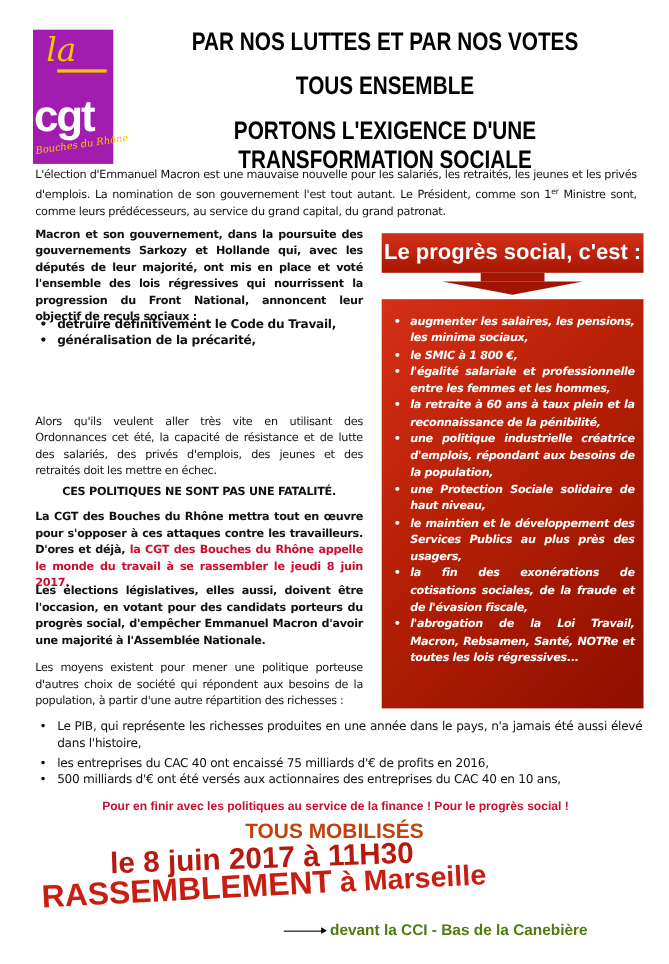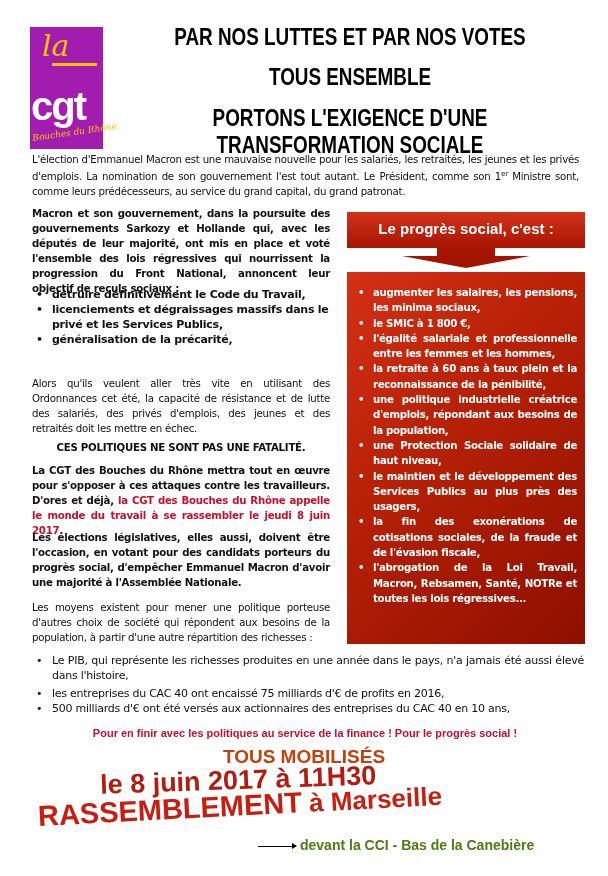--- a/index.html
+++ b/index.html
@@ -26,29 +26,29 @@
   .intro sup { font-size: 7px; }
   .col { left: 32px; width: 298px; }
   .b { font-weight: bold; }
   .red { color: #c8102e; }
   ul.bl { position: absolute; margin: 0; padding: 0; list-style: none; }
   ul.bl li { position: relative; padding-left: 20px; font-size: 11px; line-height: 15px; letter-spacing: -0.25px; }
   ul.bl li::before { content: "•"; position: absolute; left: 4px; top: 0; }
   .center { text-align: center; }
   .box-head { position: absolute; left: 347px; top: 212px; width: 238px; height: 36px;
               background: linear-gradient(#d2321c, #a81500); color: #fff; font-family: "Liberation Sans", sans-serif;
-              font-weight: bold; font-size: 15px; text-align: center; line-height: 34px; }
+              font-weight: bold; font-size: 20px; text-align: center; line-height: 34px; }
   .arrow-stem { position: absolute; left: 437px; top: 248px; width: 58px; height: 8px; background: #a51500; }
   .arrow-head { position: absolute; left: 402px; top: 256px; width: 0; height: 0;
                 border-left: 64px solid transparent; border-right: 64px solid transparent;
                 border-top: 12px solid #a31400; }
   .box { position: absolute; left: 347px; top: 272px; width: 238px; height: 372px;
          background: linear-gradient(135deg, #d43016 0%, #b82106 40%, #8e0f00 100%); }
   ul.box-list { position: absolute; left: 355px; top: 285px; width: 222px; margin: 0; padding: 0; list-style: none;
-                color: #fff; font-weight: bold; }
+                color: #fff; font-weight: bold; font-style: italic; }
   ul.box-list li { position: relative; padding-left: 18px; font-size: 10.2px; line-height: 15.3px; text-align: justify; letter-spacing: -0.3px; }
   ul.box-list li::before { content: "•"; position: absolute; left: 3px; }
   .slogan { position: absolute; left: 20px; width: 570px; top: 727px; text-align: center; color: #c8102e;
             font-family: "Liberation Sans", sans-serif; font-weight: bold; font-size: 11px; }
   .mobil { position: absolute; left: 0; width: 608px; top: 746px; text-align: center; color: #c2410c;
            font-family: "Liberation Sans", sans-serif; font-weight: bold; font-size: 19px; }
   .date { position: absolute; left: 100px; top: 765px; color: #b51a10; font-family: "Liberation Sans", sans-serif;
           font-weight: bold; font-size: 27px; transform: rotate(-2deg); white-space: nowrap; }
   .rass { position: absolute; left: 38px; top: 800px; color: #c81e12; font-family: "Liberation Sans", sans-serif;
           font-weight: bold; font-size: 29px; transform: rotate(-3deg); transform-origin: left center; white-space: nowrap; }
@@ -72,21 +72,20 @@
 <div class="headline h1">PAR NOS LUTTES ET PAR NOS VOTES</div>
 <div class="headline h2">TOUS ENSEMBLE</div>
 <div class="headline h3">PORTONS L'EXIGENCE D'UNE TRANSFORMATION SOCIALE</div>
 
 <div class="txt intro"><span>L'élection d'Emmanuel Macron est une mauvaise nouvelle pour les salariés, les retraités, les jeunes et les privés d'emplois. La nomination de son gouvernement l'est tout autant. Le Président, comme son 1</span><sup>er</sup><span> Ministre sont, comme leurs prédécesseurs, au service du grand capital, du grand patronat.</span></div>
 
 <div class="txt col b" style="top:206px;">Macron et son gouvernement, dans la poursuite des gouvernements Sarkozy et Hollande qui, avec les députés de leur majorité, ont mis en place et voté l'ensemble des lois régressives qui nourrissent la progression du Front National, annoncent leur objectif de reculs sociaux :</div>
 
 <ul class="bl b" style="left:32px; top:287px; width:298px;">
   <li>détruire définitivement le Code du Travail,</li>
-  <li>licenciements et dégraissages massifs dans le privé et les Services Publics,</li>
   <li>généralisation de la précarité,</li>
 </ul>
 
 <div class="txt col" style="top:376px;">Alors qu'ils veulent aller très vite en utilisant des Ordonnances cet été, la capacité de résistance et de lutte des salariés, des privés d'emplois, des jeunes et des retraités doit les mettre en échec.</div>
 <div class="txt col b center" style="top:440px;">CES POLITIQUES NE SONT PAS UNE FATALITÉ.</div>
 <div class="txt col b" style="top:463px;"><span>La CGT des Bouches du Rhône mettra tout en œuvre pour s'opposer à ces attaques contre les travailleurs. D'ores et déjà, </span><span class="red">la CGT des Bouches du Rhône appelle le monde du travail à se rassembler le jeudi 8 juin 2017.</span></div>
 <div class="txt col b" style="top:530px;">Les élections législatives, elles aussi, doivent être l'occasion, en votant pour des candidats porteurs du progrès social, d'empêcher Emmanuel Macron d'avoir une majorité à l'Assemblée Nationale.</div>
 <div class="txt col" style="top:600px;">Les moyens existent pour mener une politique porteuse d'autres choix de société qui répondent aux besoins de la population, à partir d'une autre répartition des richesses :</div>
 
 <div class="box-head">Le progrès social, c'est :</div>

